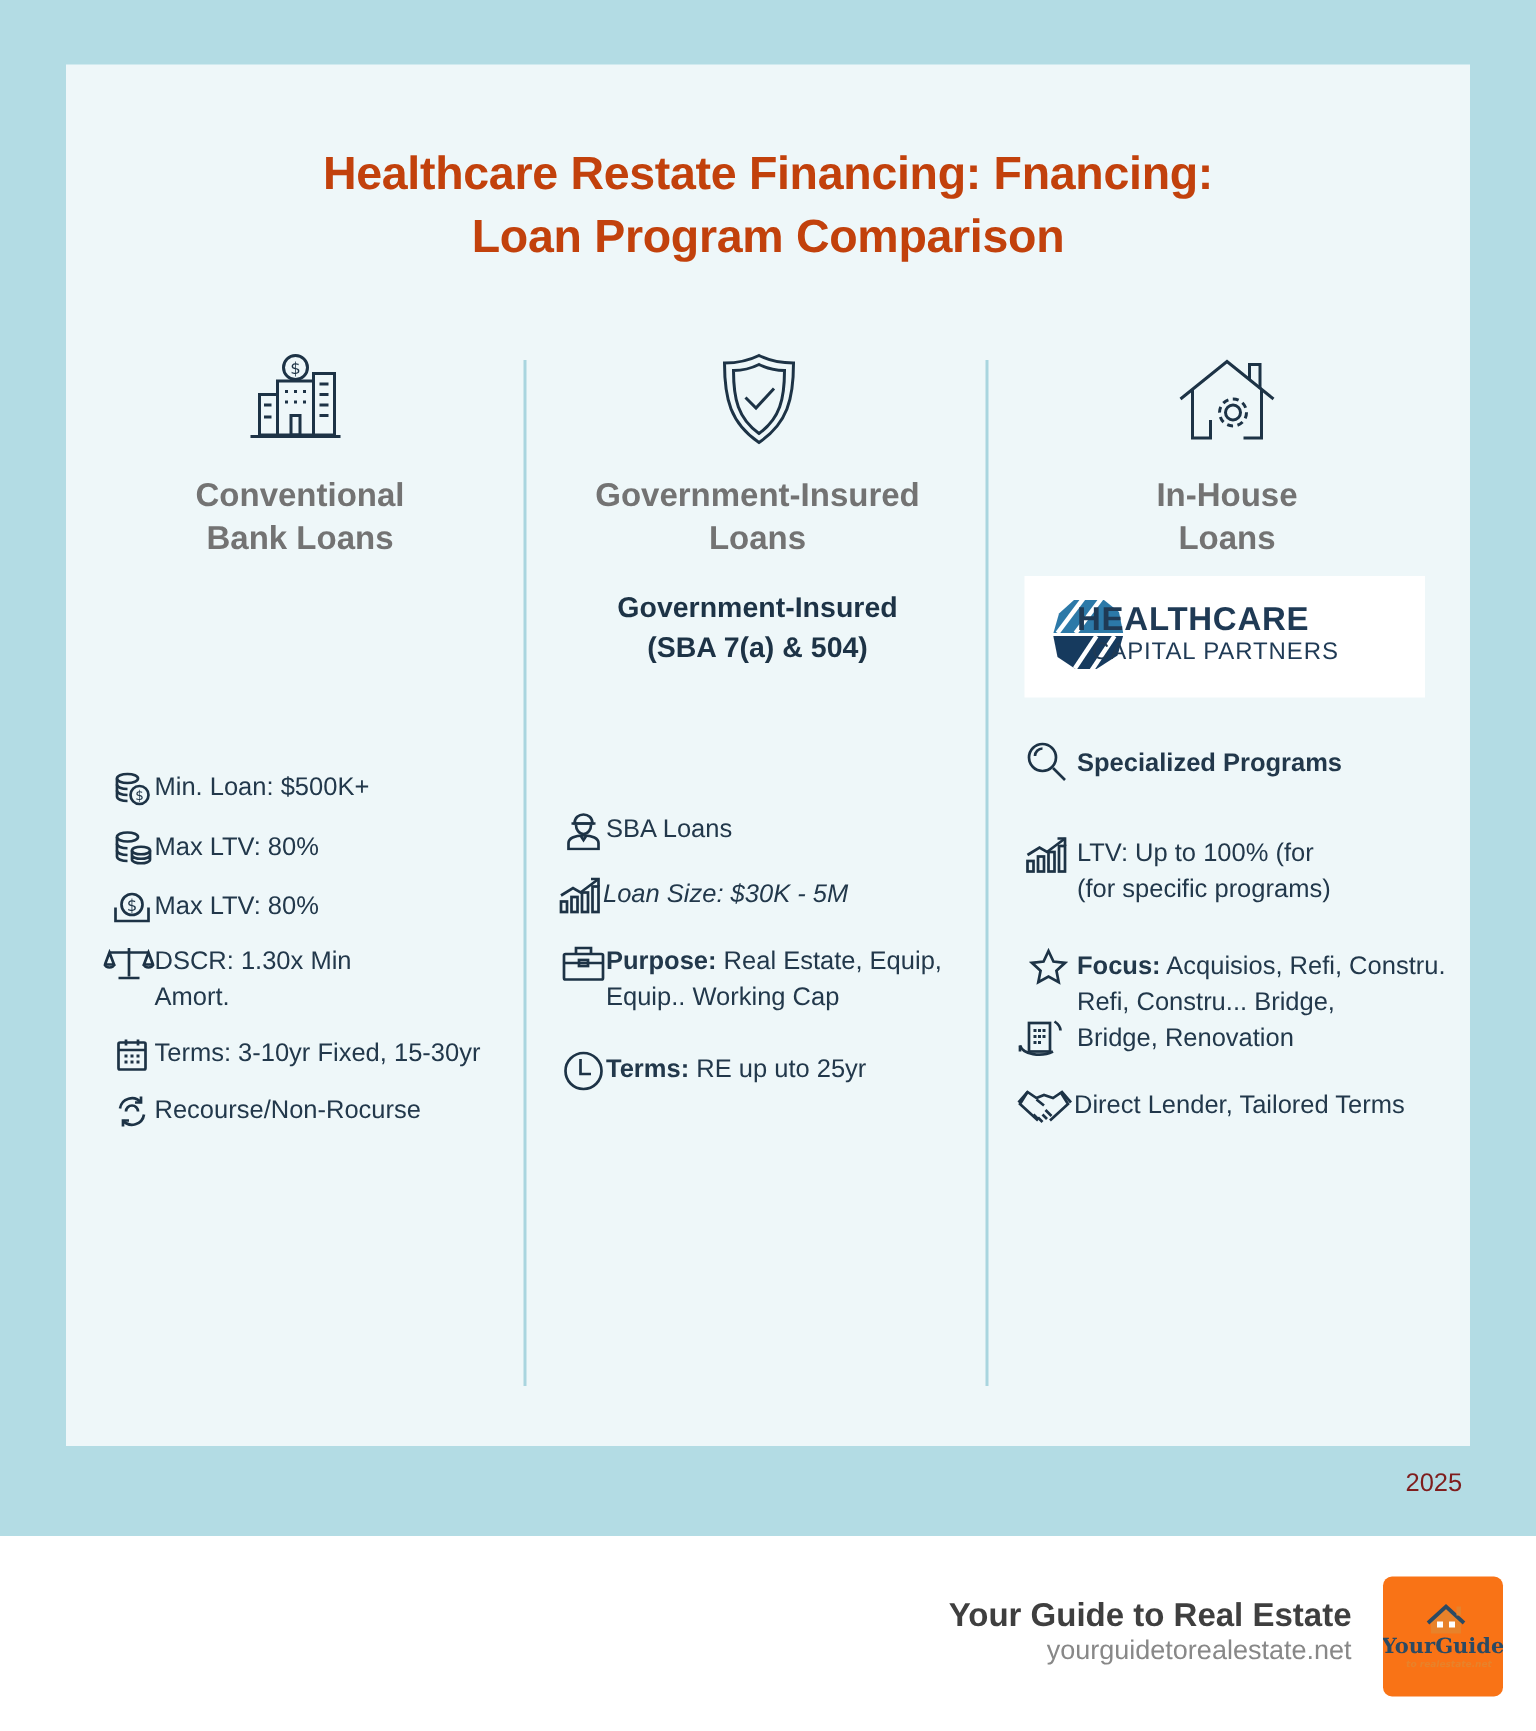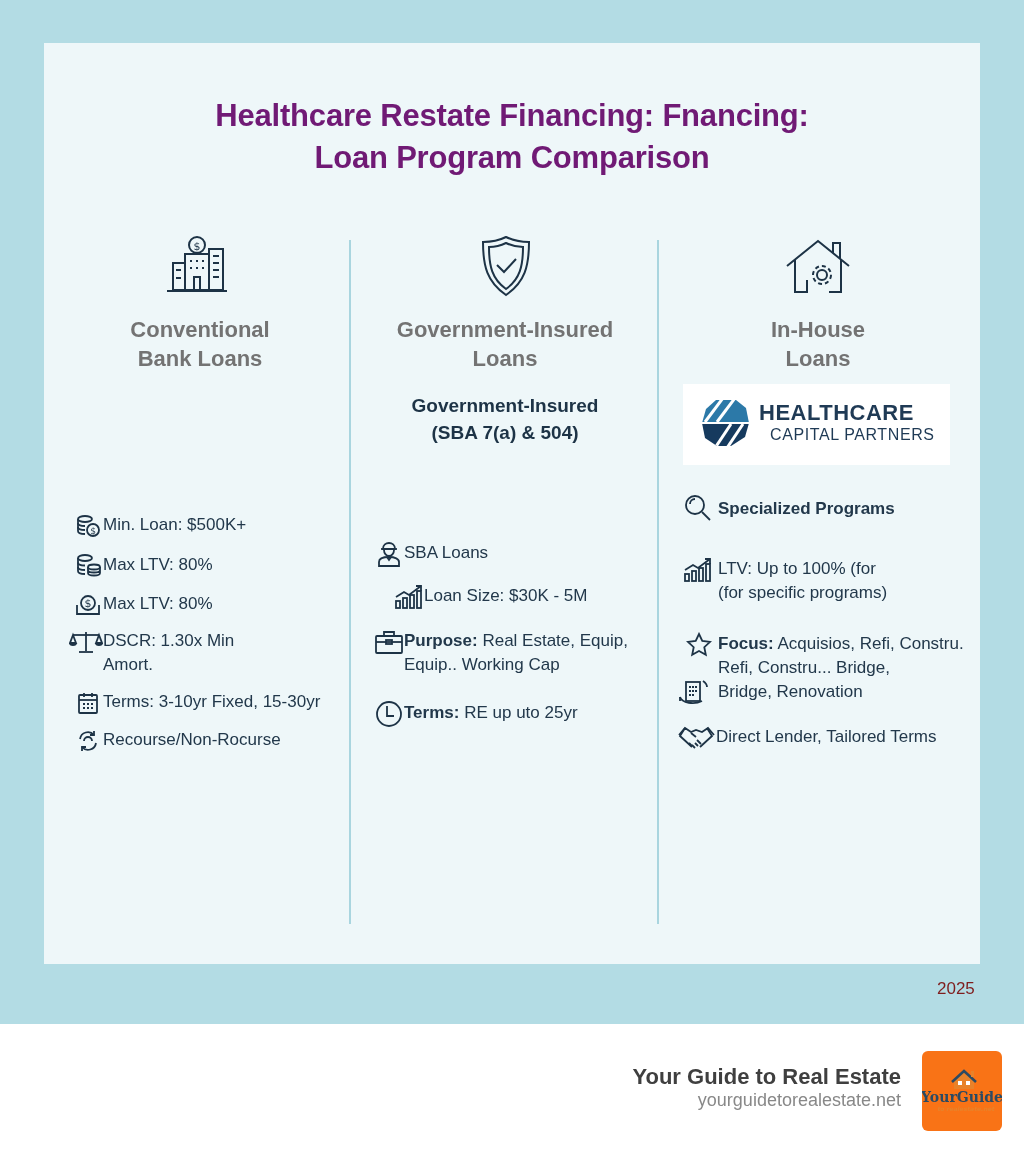--- a/index.html
+++ b/index.html
@@ -1,31 +1,31 @@
 <!DOCTYPE html>
 <html><head>
 <meta charset="utf-8">
 <style>
   * { box-sizing: border-box; margin: 0; padding: 0; }
   html, body { width: 1024px; height: 1154px; overflow: hidden; }
   body { background: #ffffff; font-family: "DejaVu Sans", "Liberation Sans", sans-serif; color: #1d3346; position: relative; }
   .frame { position: absolute; left: 0; top: 0; width: 1024px; height: 1024px; background: #b3dce4; }
   .card { position: absolute; left: 44px; top: 43px; width: 936px; height: 921px; background: #eef7f9; }
-  .title { position: absolute; left: 0; top: 95px; width: 1024px; text-align: center; font-family: "Liberation Sans", sans-serif; font-weight: bold; font-size: 31px; line-height: 42px; color: #701a75; letter-spacing: -0.2px; }
+  .title { position: absolute; left: 0; top: 95px; width: 1024px; text-align: center; font-family: "Liberation Sans", sans-serif; font-weight: bold; font-size: 31px; line-height: 42px; color: #c2410c; letter-spacing: -0.2px; }
   .divider { position: absolute; top: 240px; width: 2px; height: 684px; background: #a9d5df; }
   .col-icon { position: absolute; }
   .col-title { position: absolute; text-align: center; font-family: "Liberation Sans", sans-serif; font-weight: bold; font-size: 22px; line-height: 29px; color: #737373; }
   .col-sub { position: absolute; text-align: center; font-family: "Liberation Sans", sans-serif; font-weight: bold; font-size: 19px; line-height: 27px; color: #1d3346; }
   .item { position: absolute; display: flex; align-items: flex-start; }
   .item .ic { width: 30px; height: 26px; flex: 0 0 30px; display: flex; align-items: center; justify-content: center; }
   .item .txt { font-family: "Liberation Sans", sans-serif; font-size: 17px; line-height: 24px; color: #22384b; white-space: nowrap; }
   .item .txt b { font-weight: bold; }
   .logo-box { position: absolute; left: 683px; top: 384px; width: 267px; height: 81px; background: #ffffff; }
-  .logo-text1 { position: absolute; left: 759px; top: 400px; font-family: "Liberation Sans", sans-serif; font-weight: bold; font-size: 22px; letter-spacing: 0.5px; color: #1f3a55; }
-  .logo-text2 { position: absolute; left: 770px; top: 426px; font-family: "Liberation Sans", sans-serif; font-size: 16px; letter-spacing: 0.6px; color: #1f3a55; }
+  .logo-text1 { position: absolute; left: 718px; top: 400px; font-family: "Liberation Sans", sans-serif; font-weight: bold; font-size: 22px; letter-spacing: 0.5px; color: #1f3a55; }
+  .logo-text2 { position: absolute; left: 728px; top: 426px; font-family: "Liberation Sans", sans-serif; font-size: 16px; letter-spacing: 0.6px; color: #1f3a55; }
   .year { position: absolute; left: 937px; top: 979px; font-family: "Liberation Sans", sans-serif; font-size: 17px; color: #7f1d1d; }
   .footer-title { position: absolute; right: 123px; top: 1064px; font-family: "Liberation Sans", sans-serif; font-weight: bold; font-size: 22px; color: #3f3f3f; }
   .footer-url { position: absolute; right: 123px; top: 1090px; font-family: "Liberation Sans", sans-serif; font-size: 18px; color: #888888; }
   .brand-logo { position: absolute; left: 922px; top: 1051px; width: 80px; height: 80px; background: #f97316; border-radius: 6px; }
   svg { display: block; }
 </style>
 </head>
 <body>
 
 <div class="frame"></div>
@@ -168,21 +168,21 @@
     <svg width="26" height="26" viewBox="0 0 26 26" fill="none" stroke="#1d3346" stroke-width="1.8">
         <path d="M7 8c0-4 3-6 6-6s6 2 6 6z"></path>
         <line x1="5" y1="8" x2="21" y2="8"></line>
         <path d="M8 9c0 3 2 6 5 6s5-3 5-6"></path>
         <path d="M3 25v-4c0-3 4-5 10-5s10 2 10 5v4z"></path>
         <path d="M11 16l2 3 2-3"></path>
       </svg>
   </span>
   <span class="txt">SBA Loans</span>
 </div>
-<div class="item" style="left:394px; top:584px;">
+<div class="item" style="left:372px; top:584px;font-style:italic;">
   <span class="ic">
     <svg width="30" height="26" viewBox="0 0 30 26" fill="none" stroke="#1d3346" stroke-width="1.8">
         <rect x="2" y="17" width="4" height="7"></rect>
         <rect x="9" y="14" width="4" height="10"></rect>
         <rect x="16" y="11" width="4" height="13"></rect>
         <rect x="23" y="7" width="4" height="17"></rect>
         <path d="M2 13l8-5 5 3 12-9"></path>
         <path d="M22 2h5v5"></path>
       </svg>
   </span>

